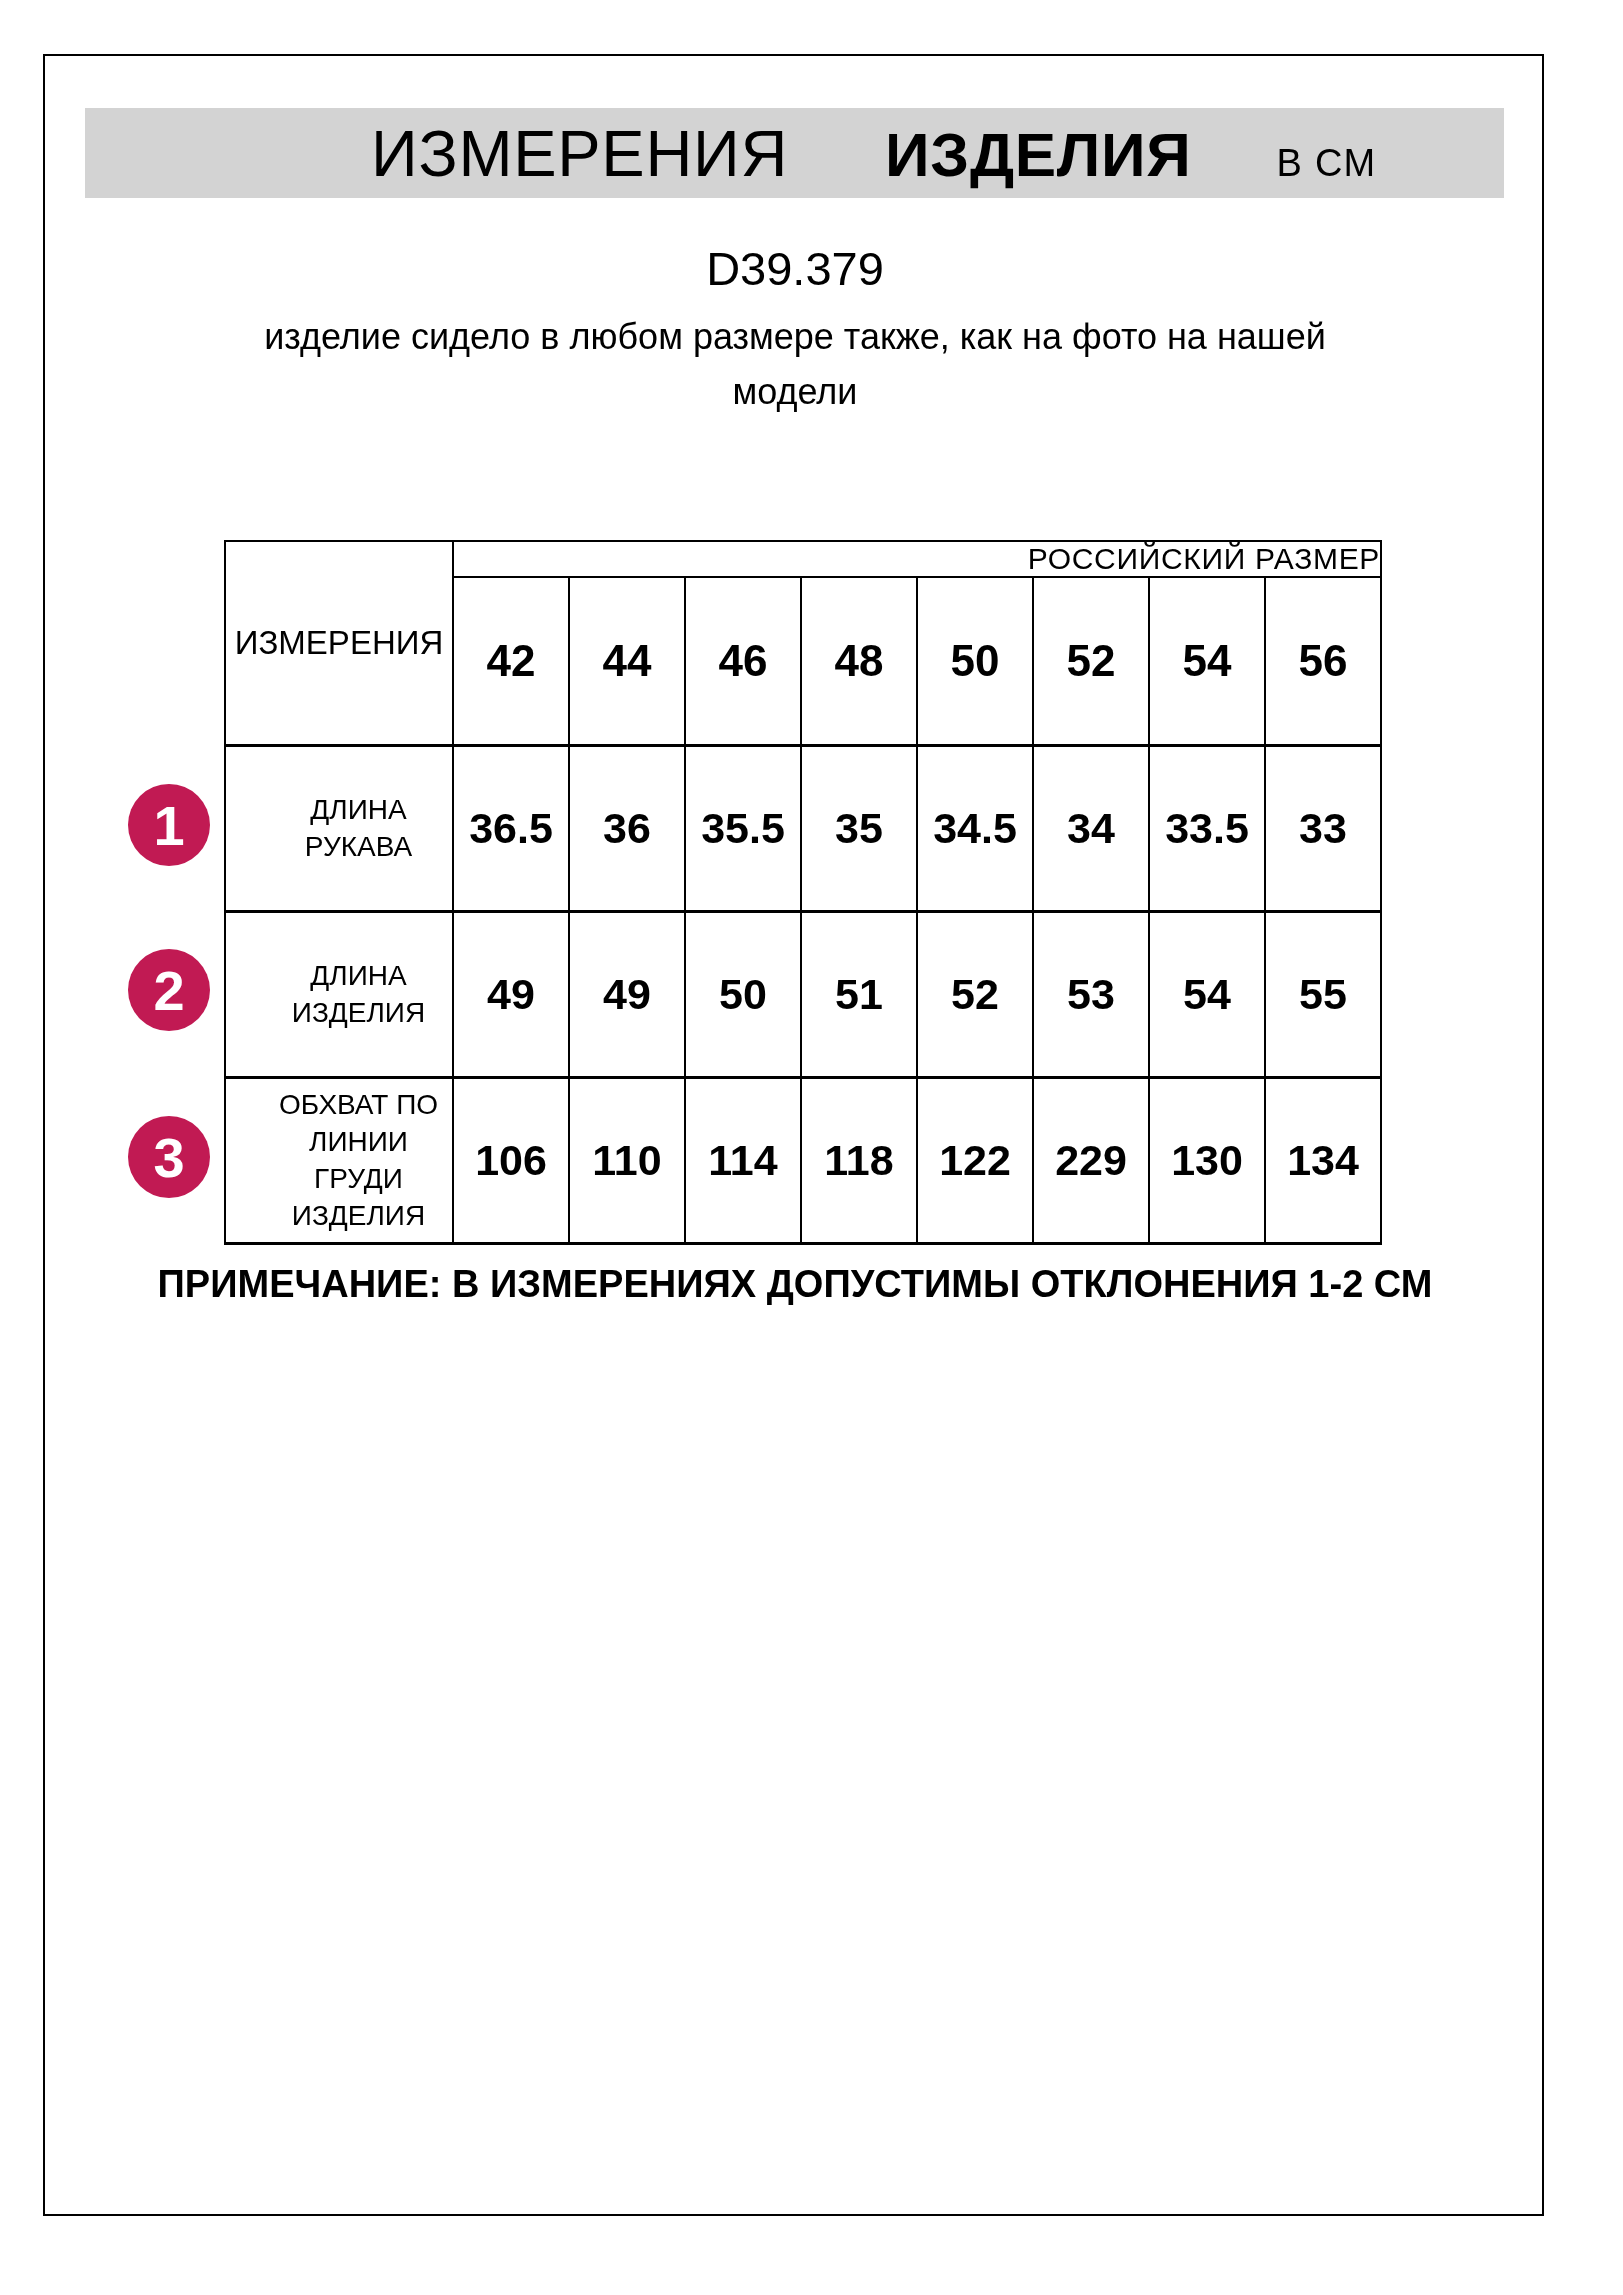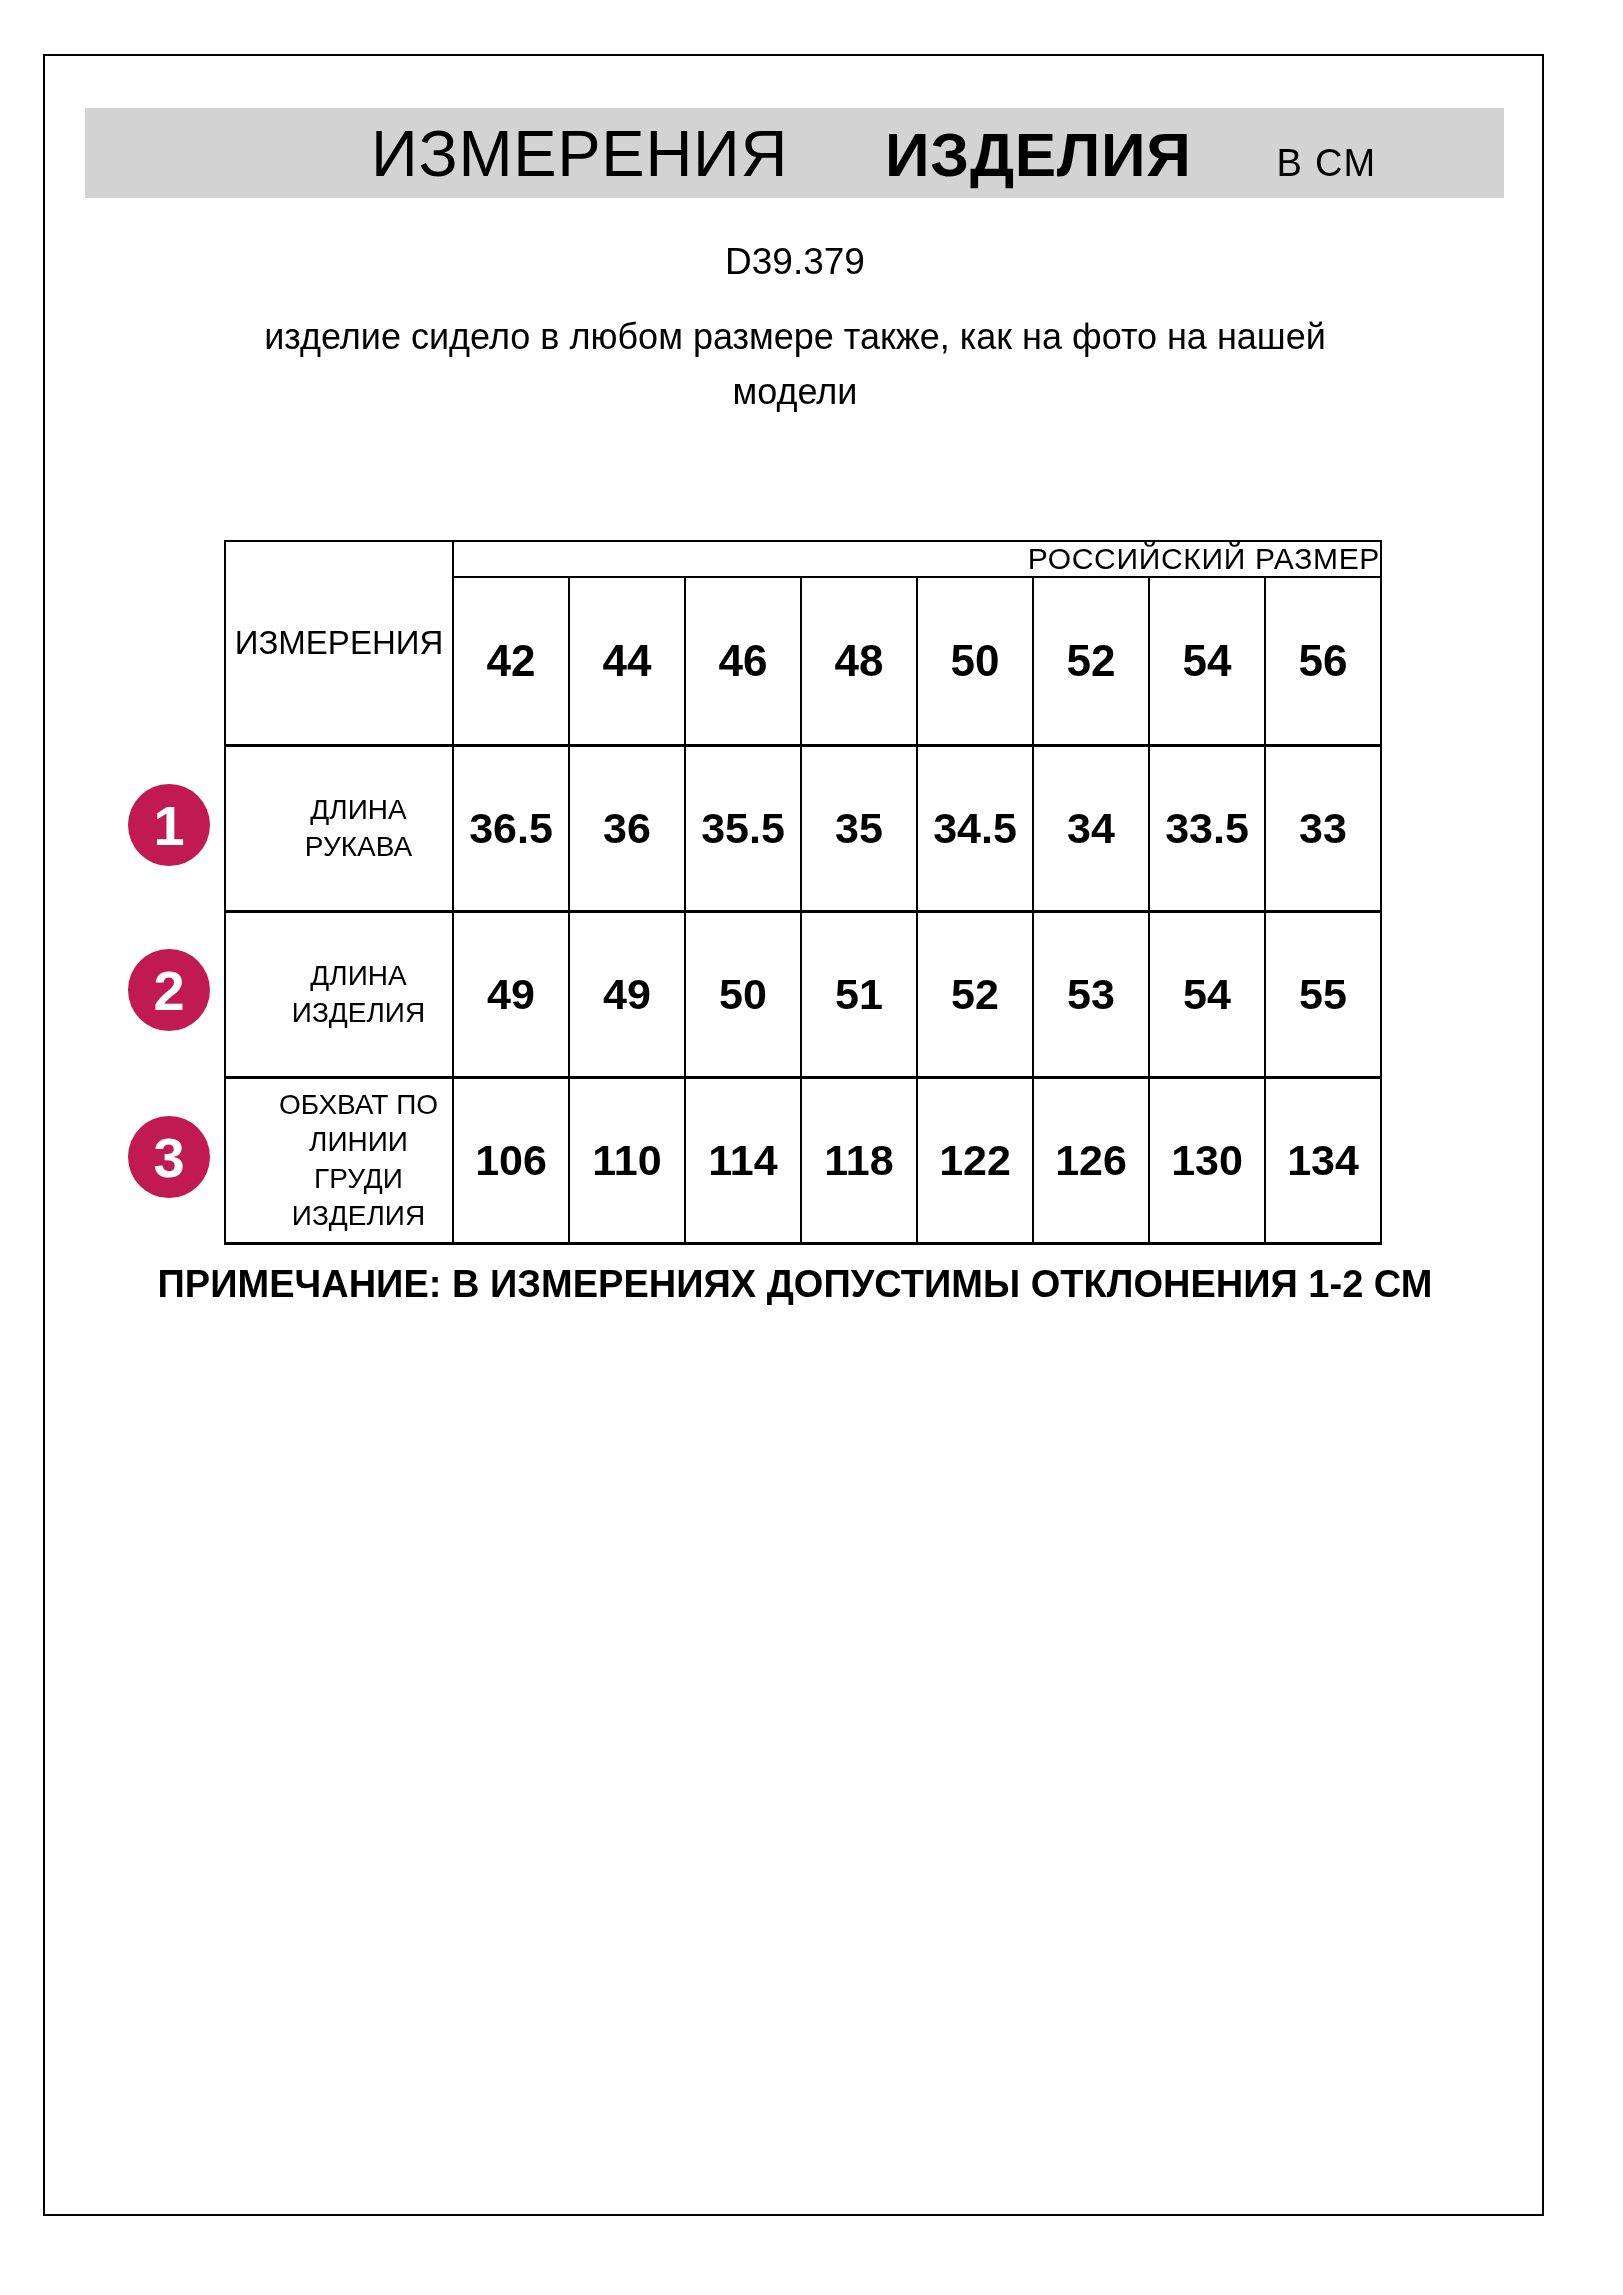--- a/index.html
+++ b/index.html
@@ -19,21 +19,21 @@
     box-sizing:border-box;display:flex;align-items:center;
     padding-left:286px;
   }
   .trow{display:flex;align-items:baseline;white-space:nowrap;}
   .t1{font-size:65px;font-weight:400;letter-spacing:0.7px;}
   .t2{font-size:62px;font-weight:700;margin-left:97px;letter-spacing:0.7px;}
   .tu{font-size:38px;font-weight:400;margin-left:85px;letter-spacing:1.3px;}
   
   .model{
     position:absolute;left:43px;top:241px;width:1504px;
-    text-align:center;font-size:37px;font-weight:400;
+    text-align:center;font-size:47px;font-weight:400;
   }
   .desc{
     position:absolute;left:43px;top:309px;width:1504px;
     text-align:center;font-size:36px;line-height:55px;font-weight:400;
   }
   
   table.size-table{
     position:absolute;left:224px;top:540px;width:1156px;
     border-collapse:collapse;table-layout:fixed;
     border:2px solid #000;
@@ -148,21 +148,21 @@
         <th class="rlabel">
           <div>ОБХВАТ ПО</div>
           <div>ЛИНИИ ГРУДИ</div>
           <div>ИЗДЕЛИЯ</div>
         </th>
         <td class="val">106</td>
         <td class="val">110</td>
         <td class="val">114</td>
         <td class="val">118</td>
         <td class="val">122</td>
-        <td class="val">126</td>
+        <td class="val">229</td>
         <td class="val">130</td>
         <td class="val">134</td>
       </tr>
     </tbody>
   </table>
 
   <div class="badge b1">
     <span>1</span>
   </div>
   <div class="badge b2">

